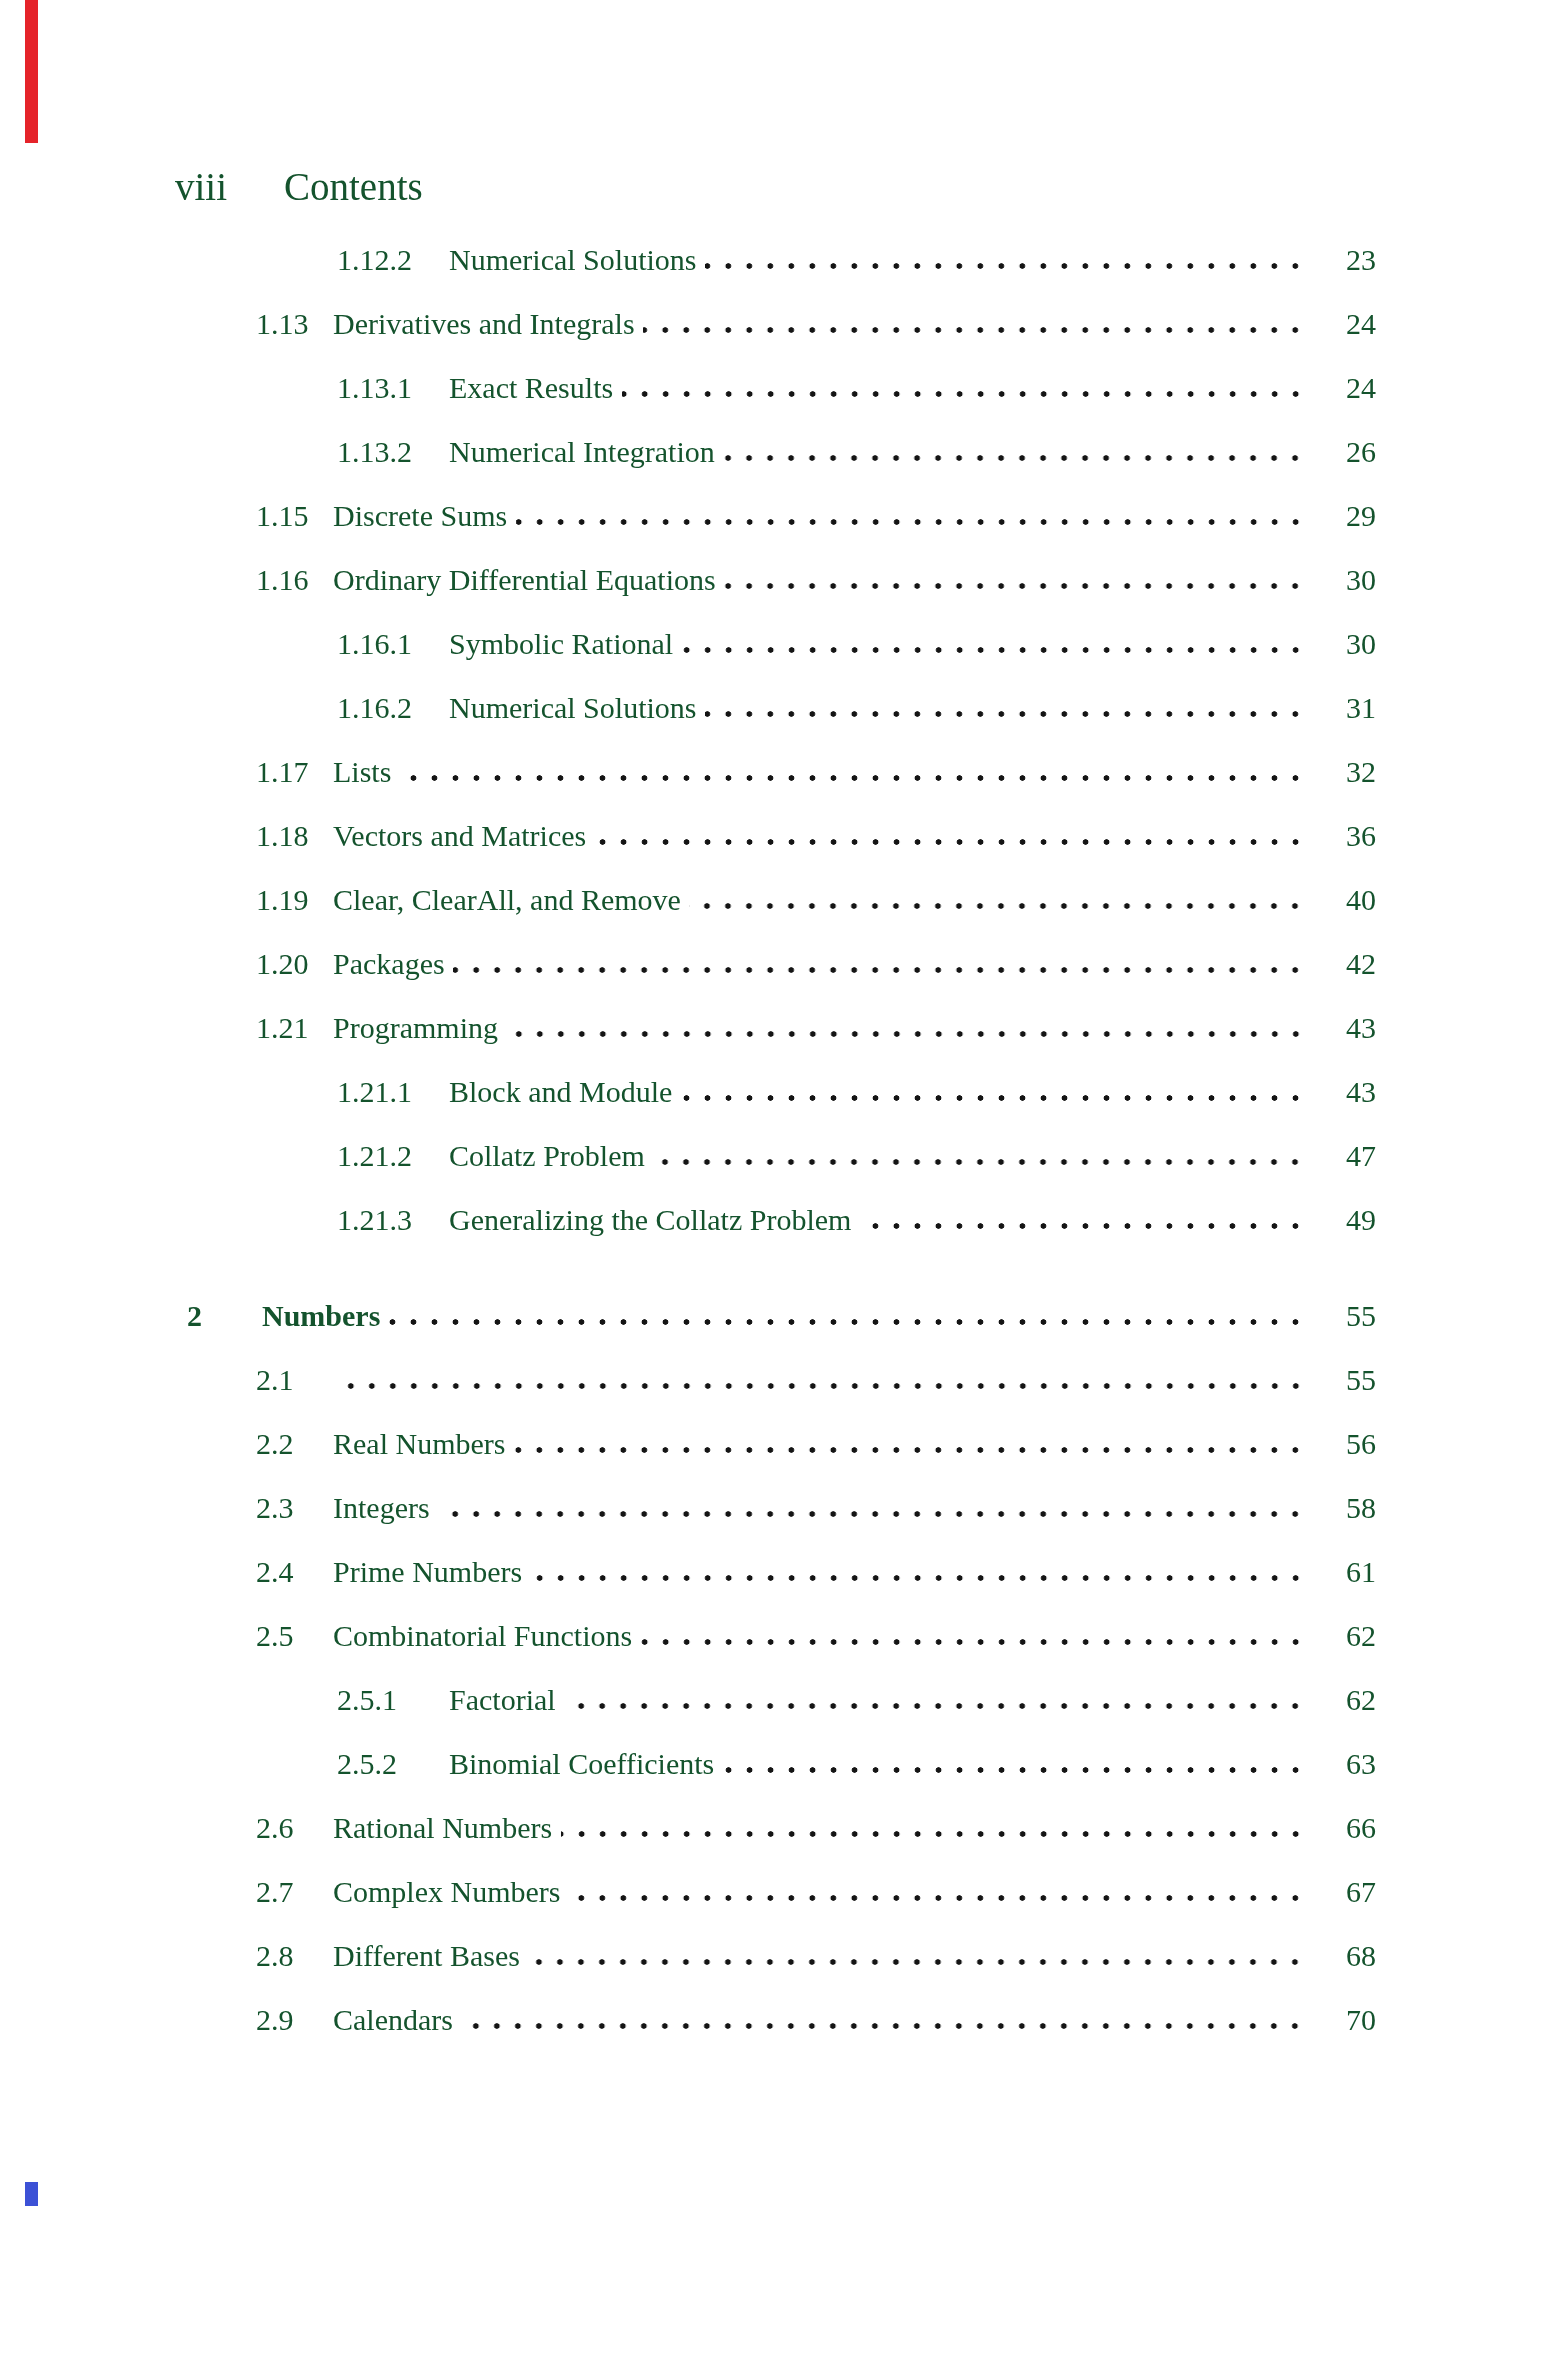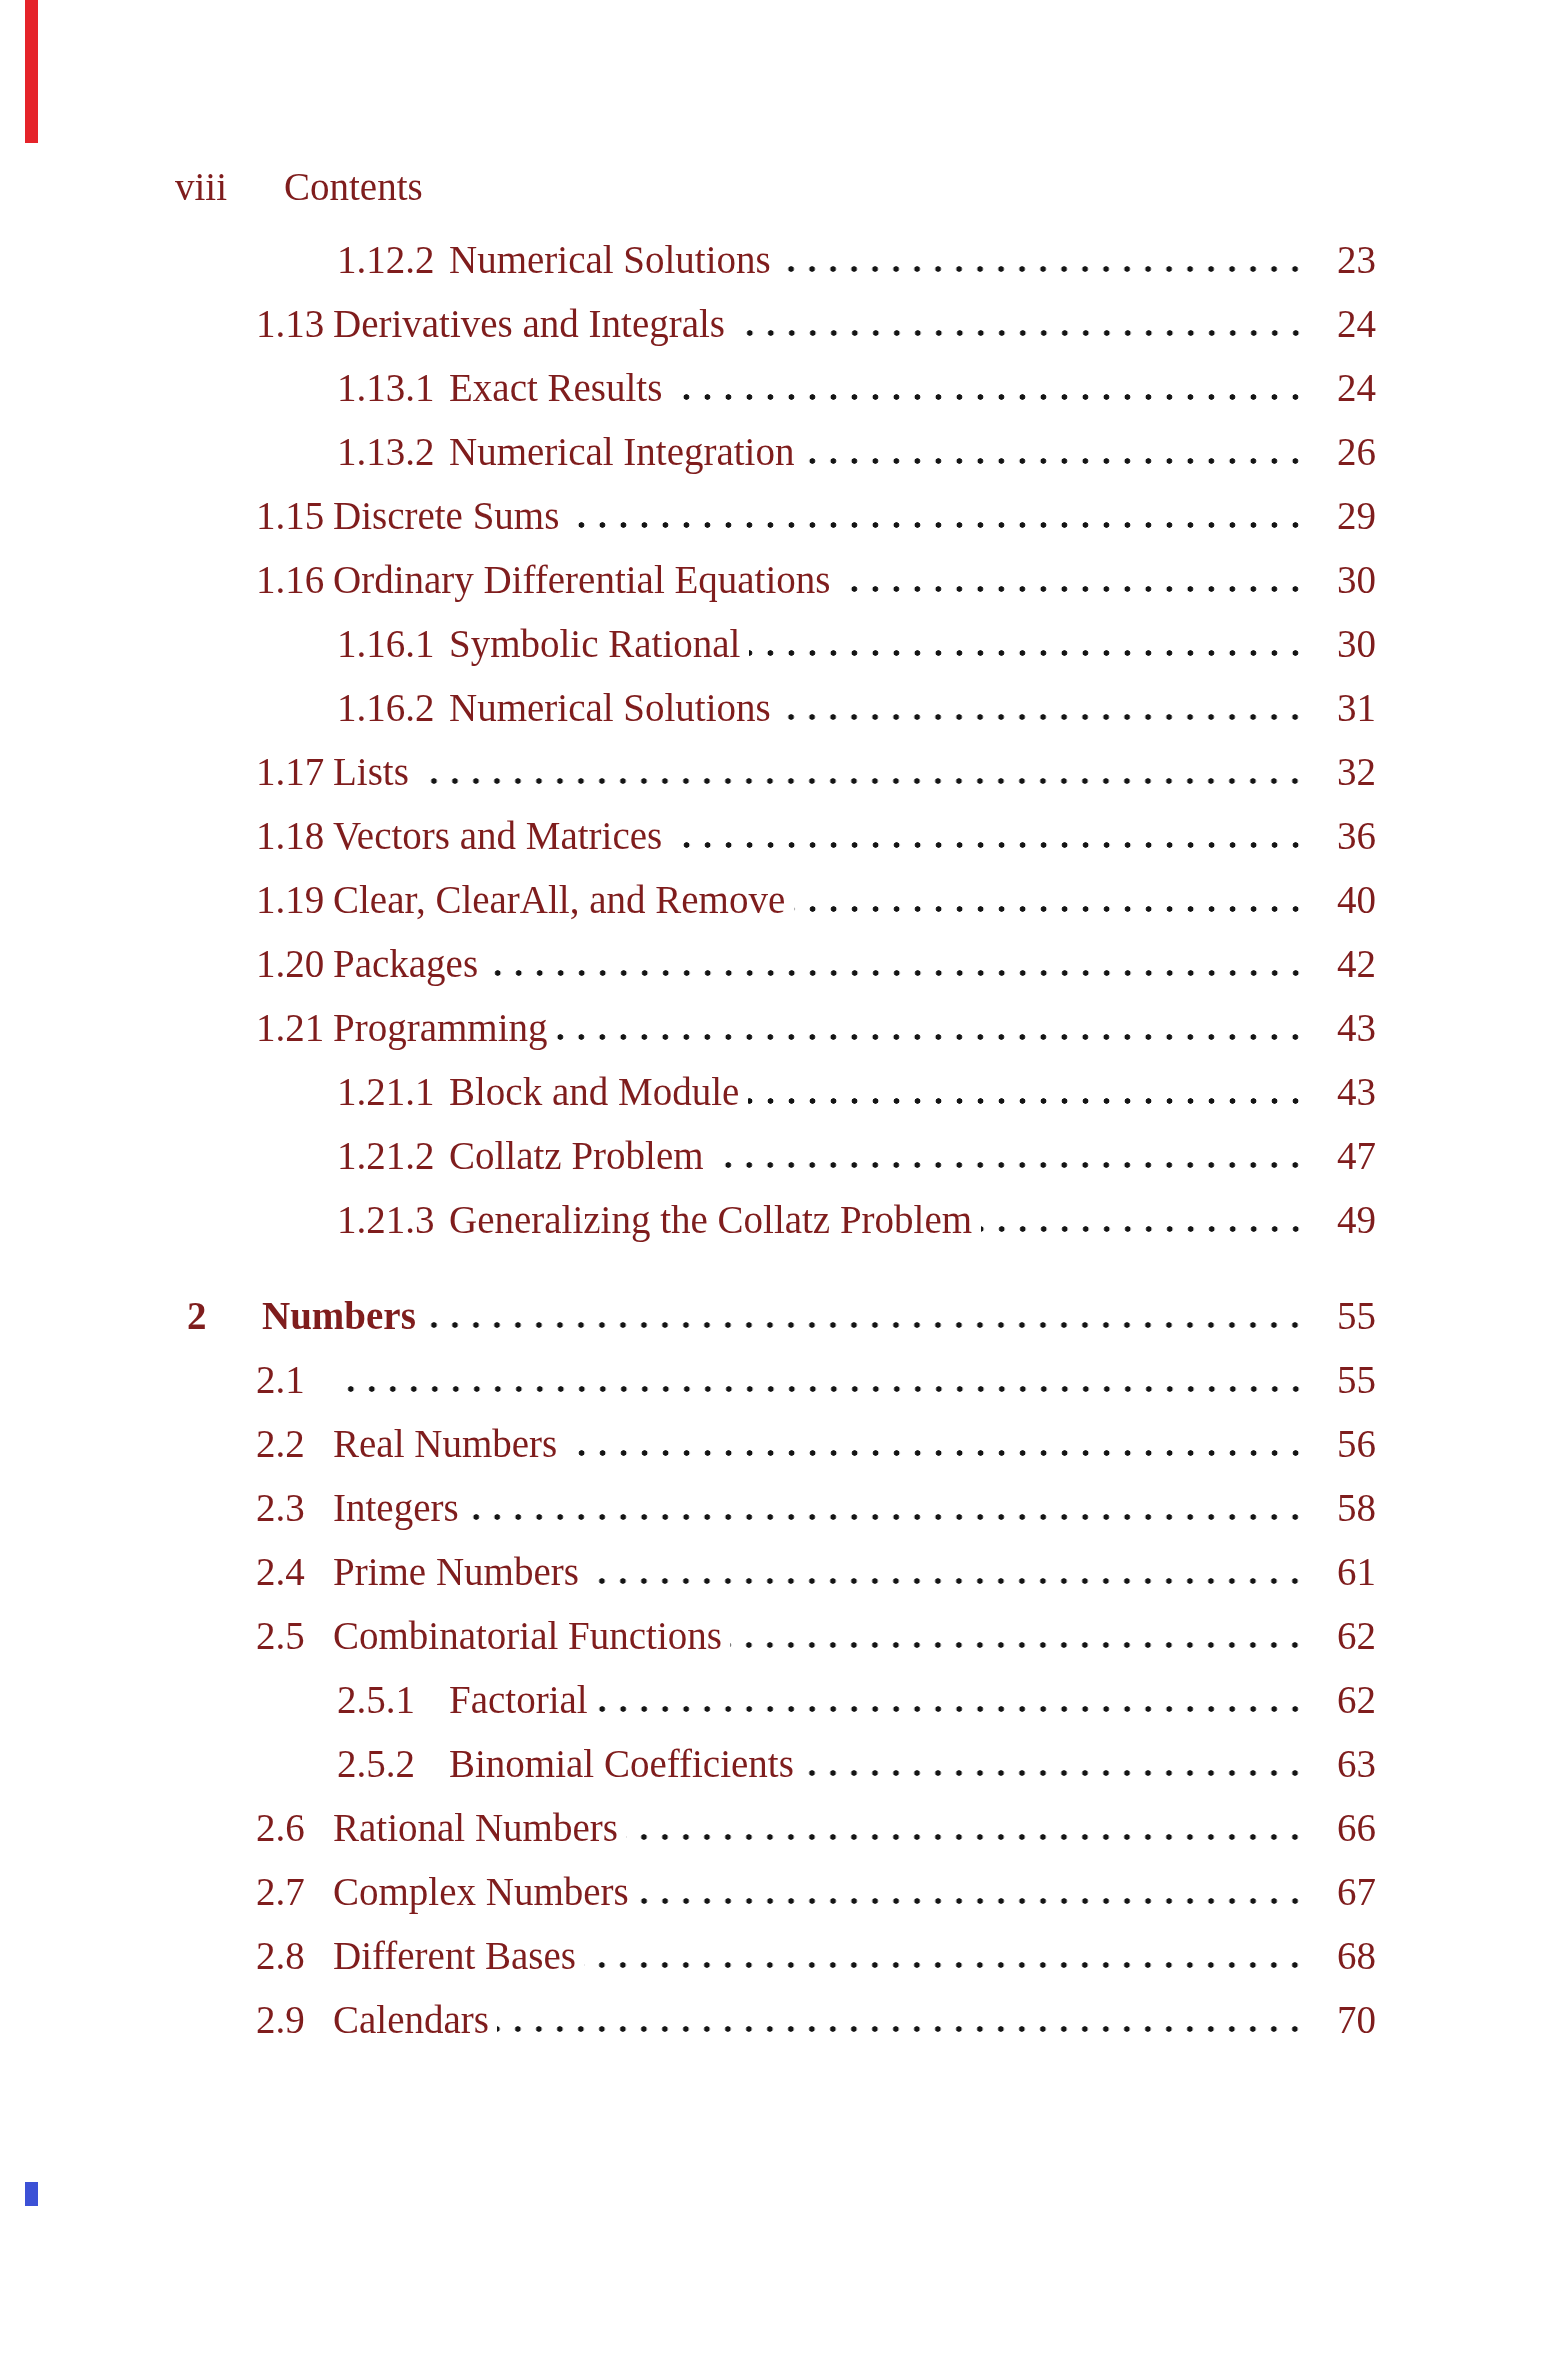--- a/index.html
+++ b/index.html
@@ -2,35 +2,35 @@
 <html style="font-size:13.6px"><head>
 <meta charset="utf-8">
 <style>
   html,body{margin:0;padding:0;background:#ffffff;}
   .sheet{
     position:relative;
     width:1560px;height:2206px;
     background:#ffffff;
     overflow:hidden;
     font-family:"Liberation Serif","DejaVu Serif",serif;
-    color:#7f1d1d;
+    color:#14532d;
   }
   
   .tab{position:absolute;left:25px;width:12.8px;}
   .tab-top{top:0;height:143px;}
   .tab-bottom{bottom:0;height:24px;}
 
   
   .hdr{position:absolute;top:155px;font-size:39px;line-height:64px;white-space:pre;}
   .hdr-folio{left:175px;}
   .hdr-title{left:284px;}
 
   
   .toc{position:absolute;left:187px;top:228px;width:1189px;}
-  .row{display:flex;align-items:baseline;height:64px;line-height:64px;font-size:39px;}
+  .row{display:flex;align-items:baseline;height:64px;line-height:64px;font-size:30px;}
   .num{flex:none;white-space:pre;}
   .title{flex:none;white-space:pre;}
   .section{padding-left:69px;}
   .section .num{width:77px;}
   .subsection{padding-left:150px;}
   .subsection .num{width:112px;}
   .chapter{margin-top:32px;}
   .chapter .num{width:75px;}
   .chapter .num,.chapter .title{font-weight:bold;}
   .leader{

